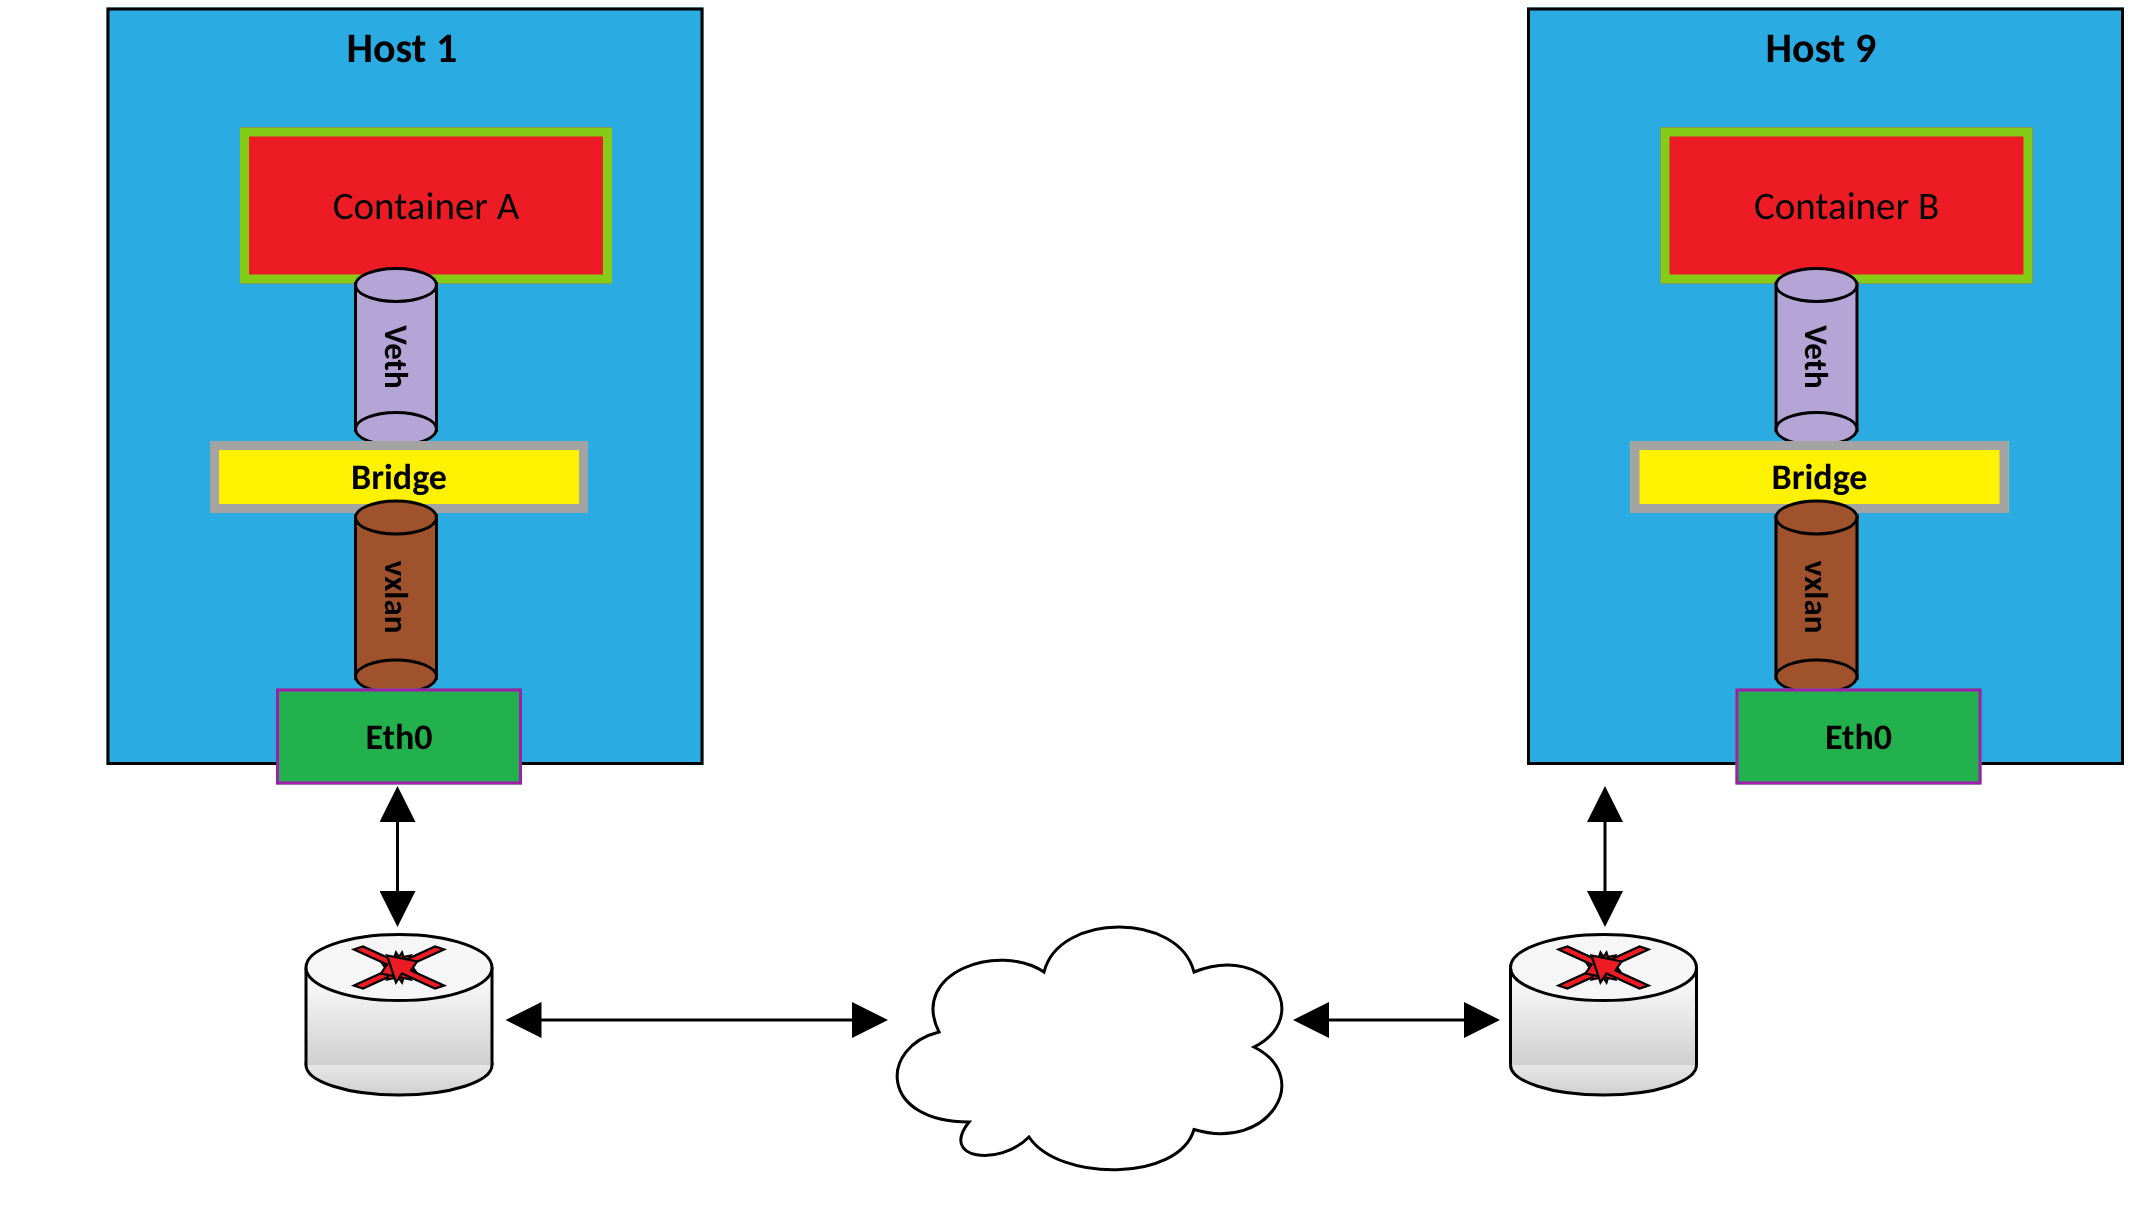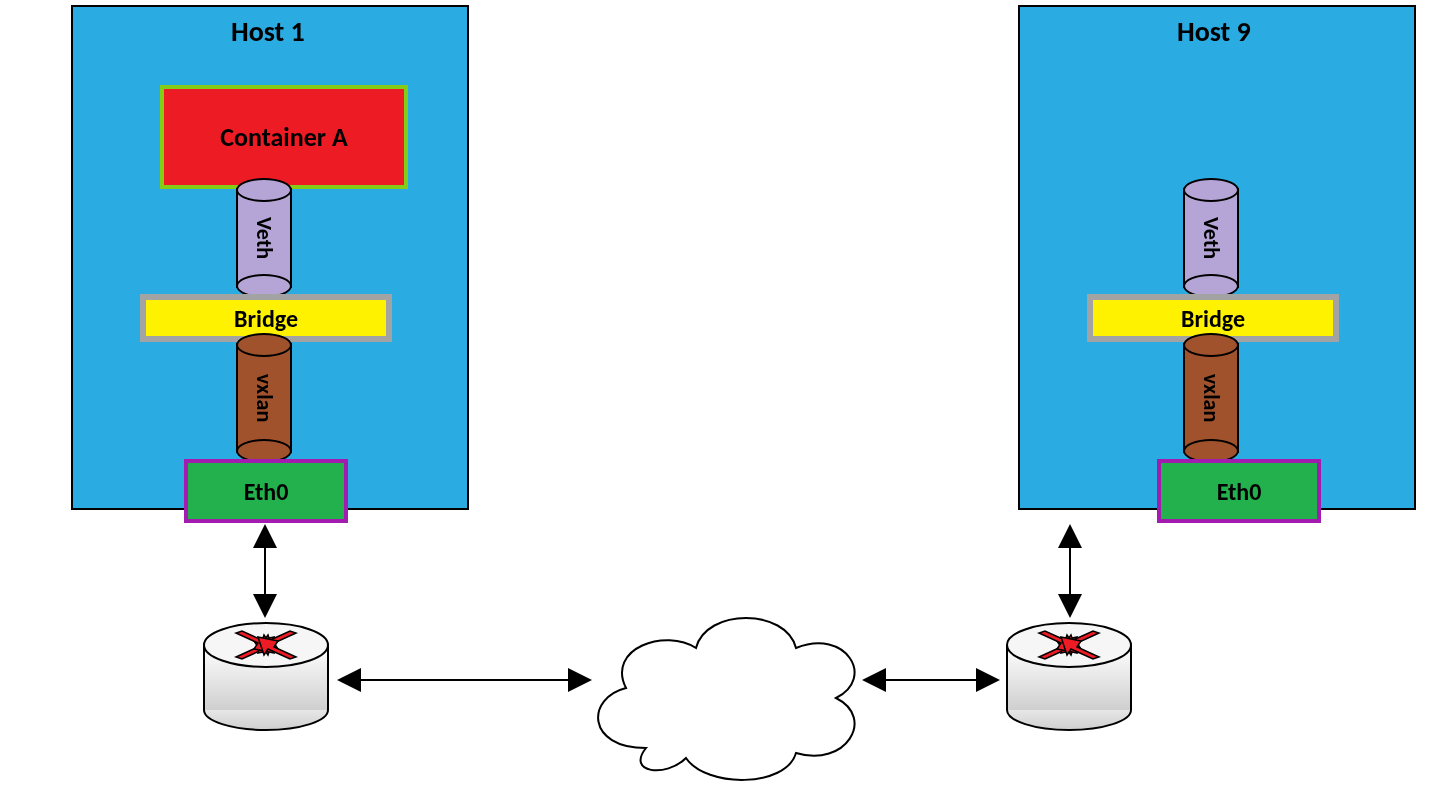--- a/index.html
+++ b/index.html
@@ -24,45 +24,45 @@
   }
   .host-title {
     position: absolute;
     font-size: 28px;
     font-weight: bold;
     color: #000;
   }
   .container-box {
     position: absolute;
     background: #ed1c24;
-    border: 4px solid #84cc16;
+    border: 6px solid #84cc16;
     box-sizing: border-box;
     display: flex;
     align-items: center;
     justify-content: center;
     font-size: 26px;
-    font-weight: bold;
+    font-weight: normal;
     color: #000;
   }
   .bridge-box {
     position: absolute;
     background: #fff200;
     border: 6px solid #a3a3a3;
     box-sizing: border-box;
     display: flex;
     align-items: center;
     justify-content: center;
     font-size: 24px;
     font-weight: bold;
     color: #000;
   }
   .eth-box {
     position: absolute;
     background: #22b14c;
-    border: 4px solid #a21caf;
+    border: 2px solid #a21caf;
     box-sizing: border-box;
     display: flex;
     align-items: center;
     justify-content: center;
     font-size: 24px;
     font-weight: bold;
     color: #000;
   }
   .cyl {
     position: absolute;
@@ -130,20 +130,23 @@
     <div class="label">vxlan</div>
   </div>
 
   <div class="eth-box" style="left:148px; top:459px; width:164px; height:64px;">
     <span>Eth0</span>
   </div>
 
   <div class="host-box" style="left:982px; top:5px; width:398px; height:505px;"></div>
   <div class="host-title" style="left:1141px; top:14px;">Host 9</div>
 
+  <div class="container-box" style="left:1071px; top:85px; width:248px; height:104px;">
+    <span>Container B</span>
+  </div>
 
   <div class="cyl veth" style="left:1147px; top:178px; width:56px; height:120px;">
     <div class="body" style="top:10px; bottom:10px;"></div>
     <div class="top" style="top:0; height:20px;"></div>
     <div class="bot" style="bottom:0; height:20px;"></div>
     <div class="label">Veth</div>
   </div>
 
   <div class="bridge-box" style="left:1051px; top:294px; width:252px; height:48px;">
     <span>Bridge</span>

